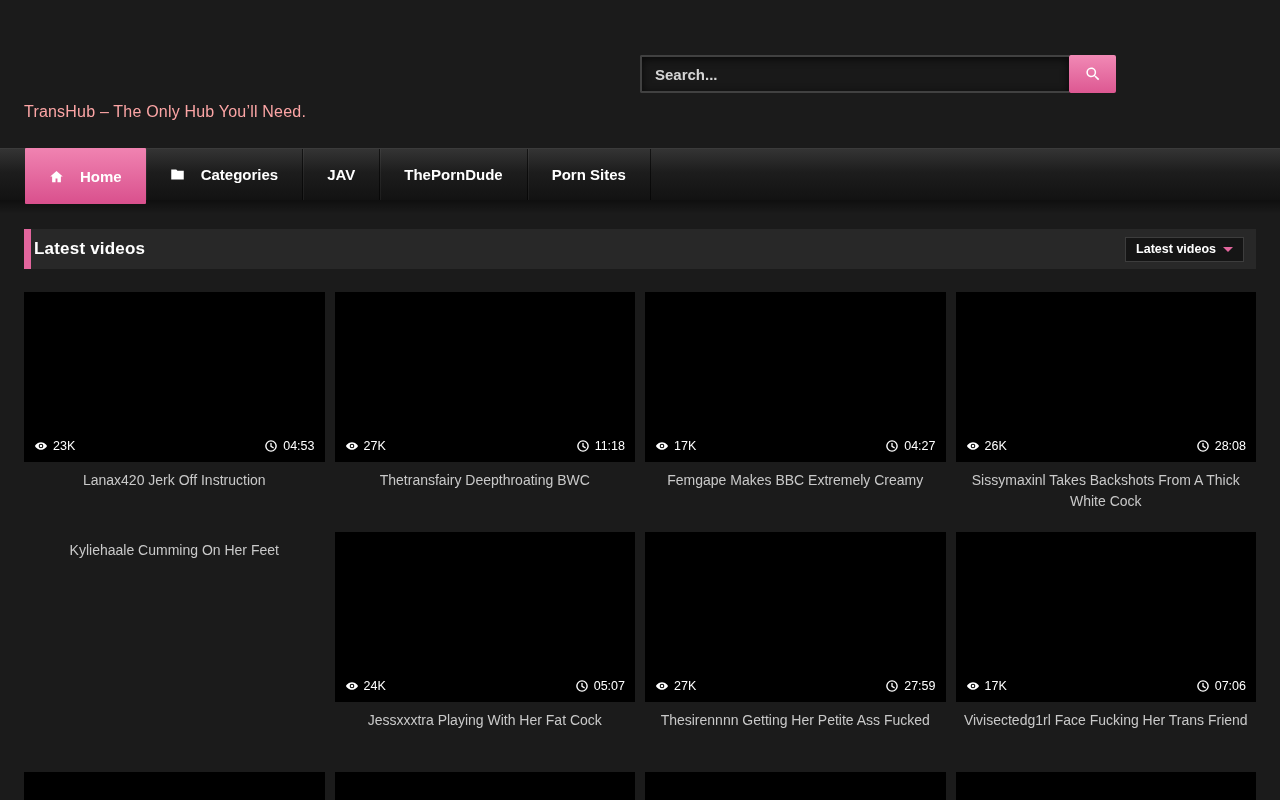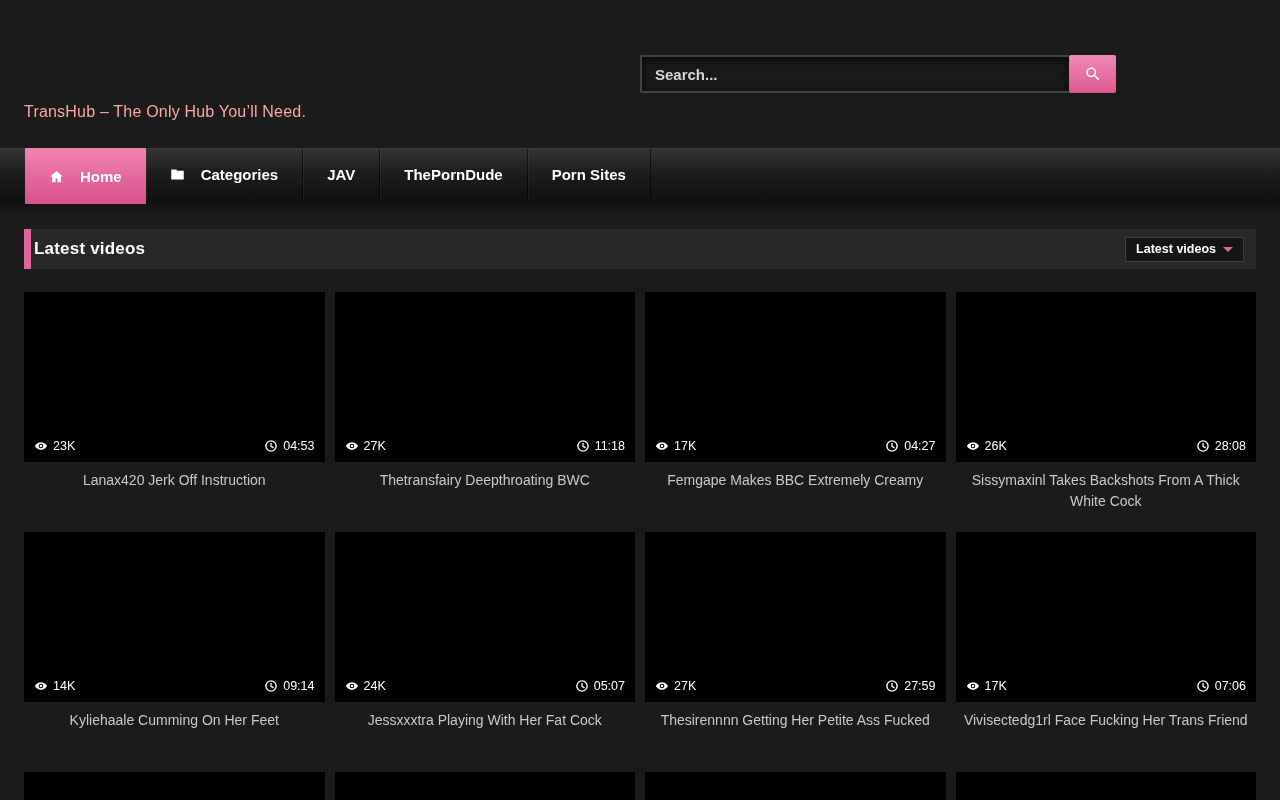--- a/index.html
+++ b/index.html
@@ -246,36 +246,20 @@
             <path d="M12 2a10 10 0 1 0 0 20 10 10 0 0 0 0-20zm0 17.6A7.6 7.6 0 1 1 12 4.4a7.6 7.6 0 0 1 0 15.2zM13.1 6.8h-2.2v6.3l5 3 1.1-1.8-3.9-2.4V6.8z"></path>
           </svg>
           <span class="duration-text">28:08</span>
         </span>
       </div>
     </div>
     <div class="video-title">Sissymaxinl Takes Backshots From A Thick White Cock</div>
   </div>
 
   <div class="video-card">
-    <div class="thumb">
-      <div class="meta">
-        <span class="meta-group">
-          <svg viewBox="0 0 24 24">
-            <path d="M12 5.5C6 5.5 1.7 11 1.7 12S6 18.5 12 18.5 22.3 13 22.3 12 18 5.5 12 5.5zm0 10.5a4 4 0 1 1 0-8 4 4 0 0 1 0 8zm0-1.8a2.2 2.2 0 1 0 0-4.4 2.2 2.2 0 0 0 0 4.4z"></path>
-          </svg>
-          <span class="views-text">14K</span>
-        </span>
-        <span class="meta-group">
-          <svg viewBox="0 0 24 24">
-            <path d="M12 2a10 10 0 1 0 0 20 10 10 0 0 0 0-20zm0 17.6A7.6 7.6 0 1 1 12 4.4a7.6 7.6 0 0 1 0 15.2zM13.1 6.8h-2.2v6.3l5 3 1.1-1.8-3.9-2.4V6.8z"></path>
-          </svg>
-          <span class="duration-text">09:14</span>
-        </span>
-      </div>
-    </div>
     <div class="video-title">Kyliehaale Cumming On Her Feet</div>
   </div>
 
   <div class="video-card">
     <div class="thumb">
       <div class="meta">
         <span class="meta-group">
           <svg viewBox="0 0 24 24">
             <path d="M12 5.5C6 5.5 1.7 11 1.7 12S6 18.5 12 18.5 22.3 13 22.3 12 18 5.5 12 5.5zm0 10.5a4 4 0 1 1 0-8 4 4 0 0 1 0 8zm0-1.8a2.2 2.2 0 1 0 0-4.4 2.2 2.2 0 0 0 0 4.4z"></path>
           </svg>

